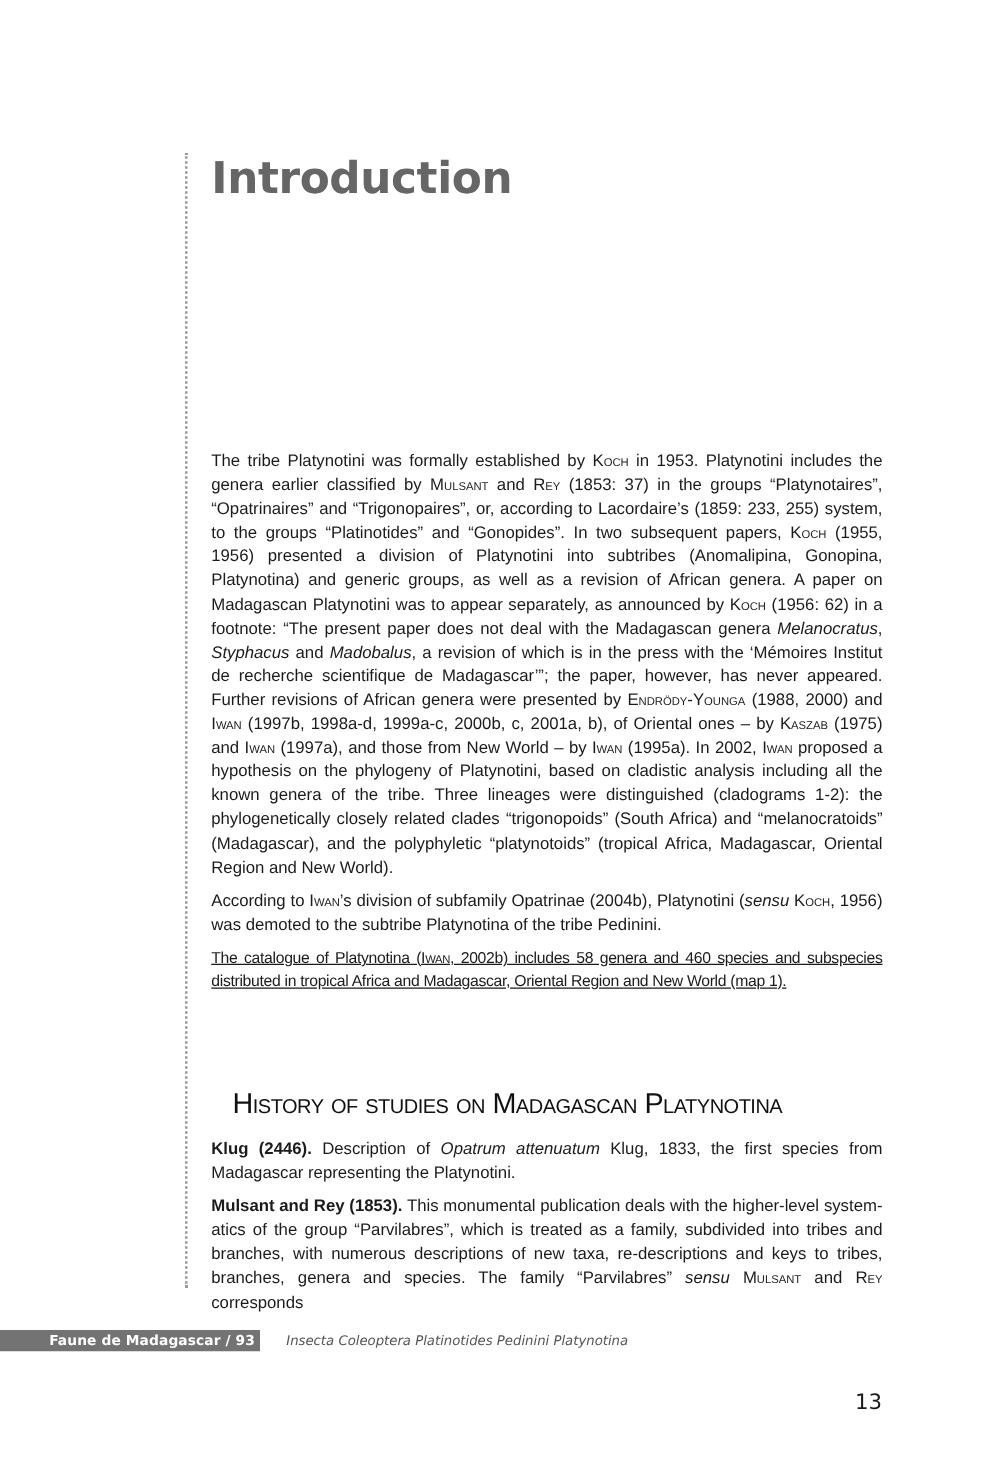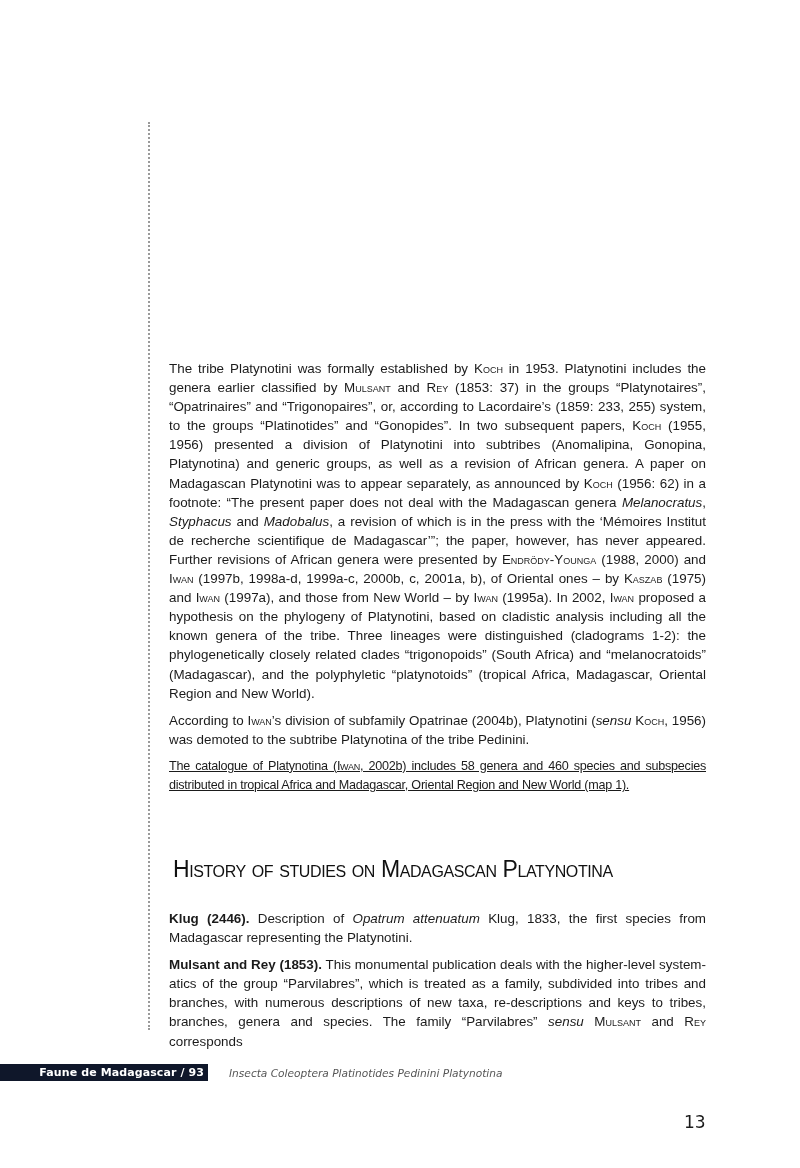--- a/index.html
+++ b/index.html
@@ -63,37 +63,37 @@
     .sc {
       font-variant: small-caps;
       margin-top: 24px;
     }
     .it { font-style: italic; margin-top: 40px; }
     .b { font-weight: bold; }
     .section-heading {
       position: absolute;
       left: 169px;
       top: 850px;
-      margin: 4px;
+      margin: 17px;
       font-family: "Liberation Sans", sans-serif;
       font-weight: normal;
       font-size: 23px;
       font-variant: small-caps;
       letter-spacing: -0.4px;
       color: #111111;
       line-height: 30px;
     }
     .history { top: 909px; }
     .footer-bar {
       position: absolute;
       left: 0;
       top: 1064px;
       width: 208px;
       height: 17px;
-      background: #0f172a;
+      background: #737373;
       color: #ffffff;
       font-family: "DejaVu Sans", sans-serif;
       font-weight: bold;
       font-size: 11px;
       line-height: 17px;
       text-align: right;
       box-sizing: border-box;
       padding-right: 4px;
       letter-spacing: 0.1px;
     }
@@ -117,20 +117,21 @@
       line-height: 22px;
     }
   </style>
 </head>
 <body>
 
 <div class="page">
 
   <div class="margin-rule"></div>
 
+  <h1 class="chapter-title">Introduction</h1>
 
   <div class="body-text intro">
     <p><span>The tribe Platynotini was formally established by </span><span class="sc">Koch</span><span> in 1953. Platynotini includes the genera earlier classified by </span><span class="sc">Mulsant</span><span> and </span><span class="sc">Rey</span><span> (1853: 37) in the groups “Platynotaires”, “Opatrinaires” and “Trigonopaires”, or, according to Lacordaire’s (1859: 233, 255) sys­tem, to the groups “Platinotides” and “Gonopides”. In two subsequent papers, </span><span class="sc">Koch</span><span> (1955, 1956) presented a division of Platynotini into subtribes (Anomalipina, Gonopina, Platynotina) and generic groups, as well as a revision of African genera. A paper on Madagascan Platynotini was to appear separately, as announced by </span><span class="sc">Koch</span><span> (1956: 62) in a footnote: “The present paper does not deal with the Madagascan genera </span><span class="it">Melanocratus</span><span>, </span><span class="it">Styphacus</span><span> and </span><span class="it">Madobalus</span><span>, a revision of which is in the press with the ‘Mémoires Institut de recherche scientifique de Madagascar’”; the paper, however, has never appeared. Further revisions of African genera were presented by </span><span class="sc">Endrödy-Younga</span><span> (1988, 2000) and </span><span class="sc">Iwan</span><span> (1997b, 1998a-d, 1999a-c, 2000b, c, 2001a, b), of Oriental ones – by </span><span class="sc">Kaszab</span><span> (1975) and </span><span class="sc">Iwan</span><span> (1997a), and those from New World – by </span><span class="sc">Iwan</span><span> (1995a). In 2002, </span><span class="sc">Iwan</span><span> pro­posed a hypothesis on the phylogeny of Platynotini, based on cladistic analysis including all the known genera of the tribe. Three lineages were distinguished (cladograms 1-2): the phylogenetically closely related clades “trigonopoids” (South Africa) and “melanocratoids” (Madagascar), and the polyphyletic “platynotoids” (tropical Africa, Madagascar, Oriental Region and New World).</span></p>
 
     <p><span>According to </span><span class="sc">Iwan</span><span>’s division of subfamily Opatrinae (2004b), Platynotini (</span><span class="it">sensu</span><span> </span><span class="sc">Koch</span><span>, 1956) was demoted to the subtribe Platynotina of the tribe Pedinini.</span></p>
 
     <p class="p-small"><span>The catalogue of Platynotina (</span><span class="sc">Iwan</span><span>, 2002b) includes 58 genera and 460 species and subspecies distributed in tropical Africa and Madagascar, Oriental Region and New World (map 1).</span></p>
   </div>
 
   <h2 class="section-heading">History of studies on Madagascan Platynotina</h2>

